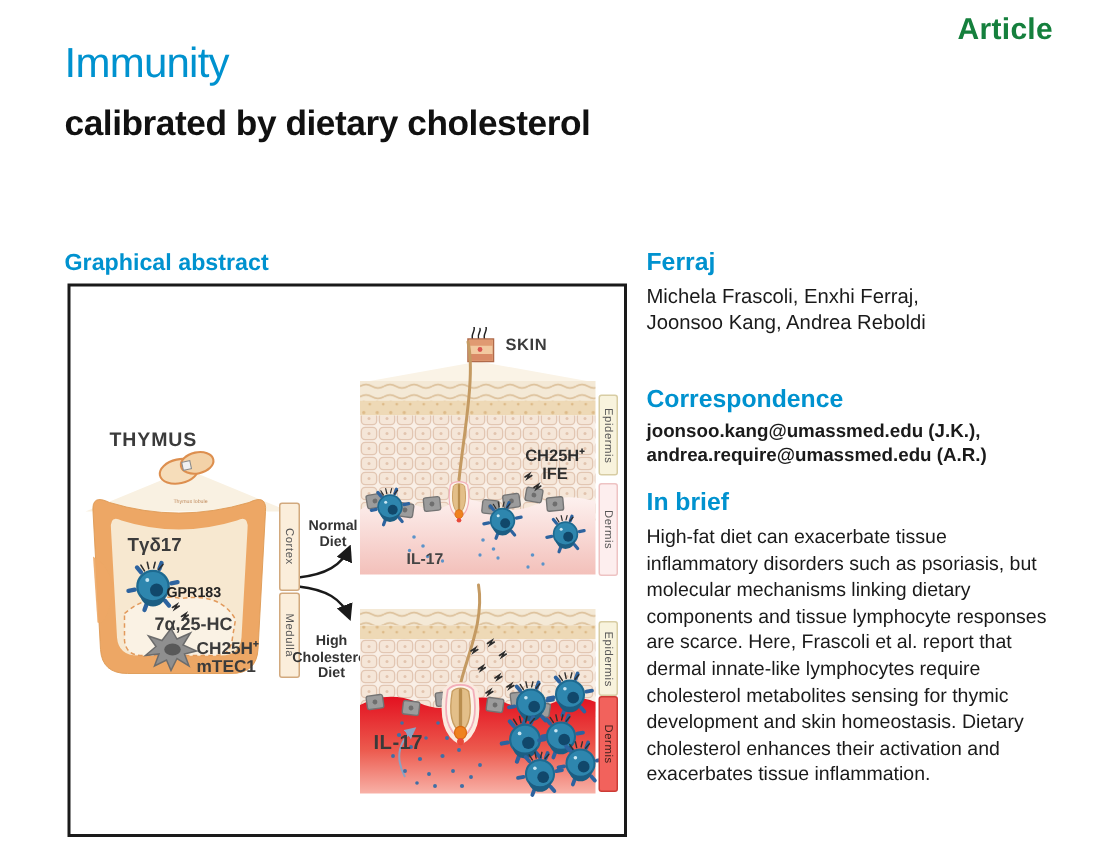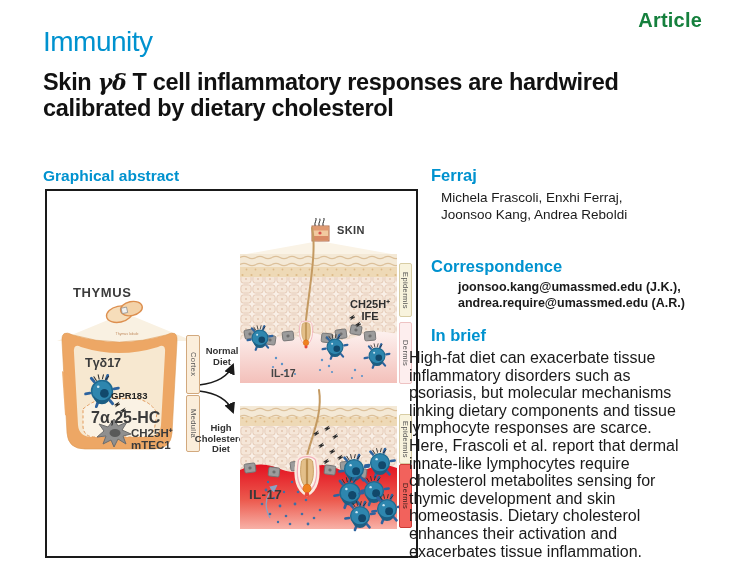--- a/index.html
+++ b/index.html
@@ -13,23 +13,23 @@
   .article-tag{right:40px;top:9px;font-size:20px;font-weight:700;color:#15803d;letter-spacing:.2px;}
   .journal{left:43px;top:26px;font-size:28px;font-weight:400;color:#0092cf;letter-spacing:-.5px;}
   
   .title{left:43px;top:70px;width:680px;color:#111;font-weight:700;font-size:23.5px;line-height:25.5px;letter-spacing:-.3px;}
   .title .greek{font-family:"DejaVu Serif",serif;font-style:italic;font-weight:700;font-size:22px;}
   
   .sec-head{color:#0092cf;font-weight:700;}
   .ga-head{left:43px;top:167px;font-size:15.5px;}
   .right-col-head{left:431px;font-size:16.5px;}
   
-  .authors-lines{left:431px;top:190px;font-size:13.5px;line-height:16.5px;color:#1a1a1a;margin-left:10px;}
-  .corr-lines{left:431px;top:280px;font-size:12.5px;line-height:15.5px;color:#1a1a1a;font-weight:600;margin-left:27px;}
-  .inbrief-text{left:409px;top:349px;width:278px;font-size:16px;line-height:17.6px;color:#1a1a1a;}
+  .authors-lines{left:431px;top:190px;font-size:13.5px;line-height:16.5px;color:#1a1a1a;}
+  .corr-lines{left:431px;top:280px;font-size:12.5px;line-height:15.5px;color:#1a1a1a;font-weight:600;}
+  .inbrief-text{left:431px;top:349px;width:278px;font-size:13px;line-height:17.6px;color:#1a1a1a;}
   
   .ga-box{left:45px;top:189px;width:369px;height:365px;border:2px solid #1a1a1a;background:#fff;}
   .ga-box .abs{position:absolute;}
   .ga-label{color:#3b3b3b;font-weight:700;}
   .vlabel{display:flex;align-items:center;justify-content:center;writing-mode:vertical-rl;
           font-size:7.5px;color:#555;border-radius:2px;letter-spacing:.4px;}
   .zone-box{background:#fbeedb;border:1px solid #d2a97e;}
   .ep-box{background:#f8f3dd;border:1px solid #d8cda4;}
   .derm-box-light{background:#fdeeee;border:1px solid #eec3c3;}
   .derm-box-red{background:#f2625c;border:1px solid #cc3b35;color:#40201d;}
@@ -103,21 +103,20 @@
       <ellipse cx="0" cy="30.5" rx="4" ry="4.3" fill="#ef8220" stroke="#d96a10" stroke-width="0.8"></ellipse>
       <circle cx="0" cy="36.5" r="2.3" fill="#e8493a"></circle>
     </g>
   </defs>
 </svg>
 
 <div class="abs article-tag">Article</div>
 <div class="abs journal">Immunity</div>
 
 <div class="abs title">
-  <div><span>Skin </span><span class="greek">γδ</span><span> T cell inflammatory responses are hardwired</span></div>
   <div>calibrated by dietary cholesterol</div>
 </div>
 
 <div class="abs sec-head ga-head">Graphical abstract</div>
 
 <div class="abs ga-box">
 
   <svg class="abs" style="left:0;top:0" width="369" height="361">
     <defs>
       <marker id="ah" viewBox="0 0 8 8" refX="6.5" refY="4" markerWidth="7" markerHeight="7" orient="auto">
@@ -151,21 +150,21 @@
     <path d="M3,50 Q20,60 14,84 Q10,96 6,94 Z" fill="#eda765" opacity="0.9"></path>
     <path d="M24,88 Q40,74 62,78 Q88,74 98,92 L96,104 Q95,116 84,116 L36,116 Q25,116 24,106 Z" fill="#faf2e4" stroke="#e29a5c" stroke-width="1" stroke-dasharray="3,2.2"></path>
     <use href="#tcell" transform="translate(43,70) scale(0.95)"></use>
     <use href="#zig" transform="translate(56,84)"></use>
     <use href="#zig" transform="translate(62,90)"></use>
     <use href="#mtec" transform="translate(55,112)"></use>
   </svg>
 
   <div class="abs ga-label" style="left:38px;top:165px;font-size:12.5px">Tγδ17</div>
   <div class="abs ga-label" style="left:64px;top:199px;font-size:9.5px;color:#222">GPR183</div>
-  <div class="abs ga-label" style="left:44px;top:218px;font-size:16px">7α,25-HC</div>
+  <div class="abs ga-label" style="left:56px;top:218px;font-size:12px">7α,25-HC</div>
   <div class="abs ga-label" style="left:84px;top:236px;font-size:11.5px;line-height:12px">
     <div>CH25H⁺</div>
     <div>mTEC1</div>
   </div>
 
   <div class="abs vlabel zone-box" style="left:139px;top:144px;width:12px;height:57px">Cortex</div>
   <div class="abs vlabel zone-box" style="left:139px;top:204px;width:12px;height:55px">Medulla</div>
 
   <div class="abs diet-label" style="left:152px;top:155px;width:46px">Normal Diet</div>
   <div class="abs diet-label" style="left:146px;top:232px;width:56px">High Cholesterol Diet</div>

